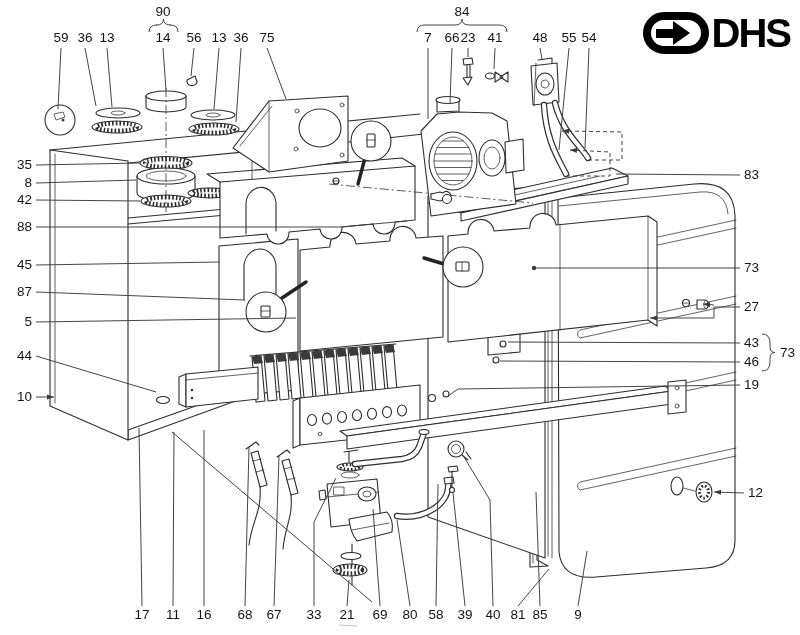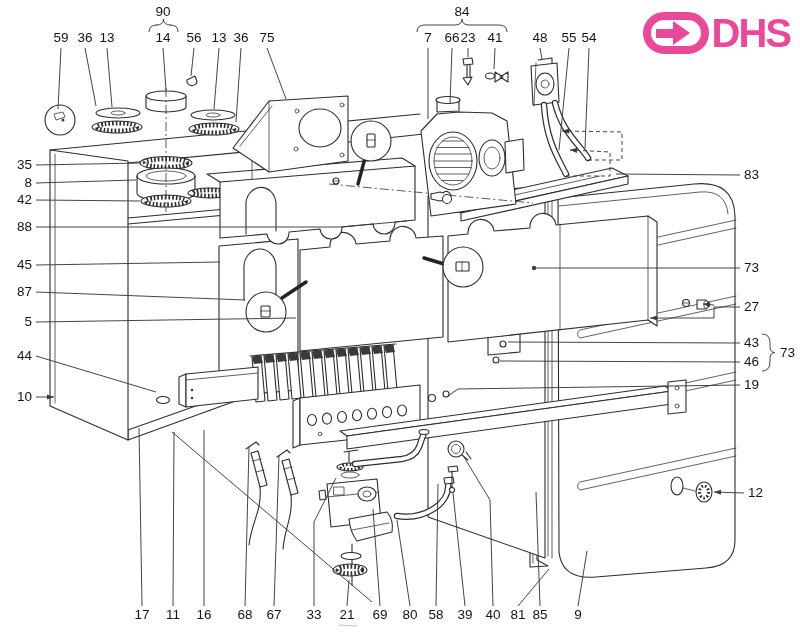--- a/index.html
+++ b/index.html
@@ -396,20 +396,20 @@
         <polyline points="339,625 357,626" class="leader lt"></polyline>
         <path d="M149,32 Q149,25 157,25 L156.5,25 Q163.5,25 163.5,19 Q163.5,25 170.5,25 L170,25 Q178,25 178,32" class="leader"></path>
         <text x="163" y="16" text-anchor="middle" class="lbl">90</text>
         <path d="M417,32 Q417,25 425,25 L455,25 Q462,25 462,19 Q462,25 469,25 L499,25 Q507,25 507,32" class="leader"></path>
         <text x="462" y="16" text-anchor="middle" class="lbl">84</text>
         <path d="M762,334 Q770,334 770,343 L770,346.5 Q770,352.5 775,352.5 Q770,352.5 770,358.5 L770,362 Q770,371 762,371" class="leader"></path>
         <text x="780" y="357" text-anchor="start" class="lbl">73</text>
       </g>
   </svg>
 
-  <div class="logo" style="color: #ec4899;">
+  <div class="logo" style="color: #000000;">
     <div class="badge">
       <div class="abar"></div>
       <div class="ahead"></div>
     </div>
     <div class="dhs-text">DHS</div>
   </div>
 </div>
 
 </body></html>

